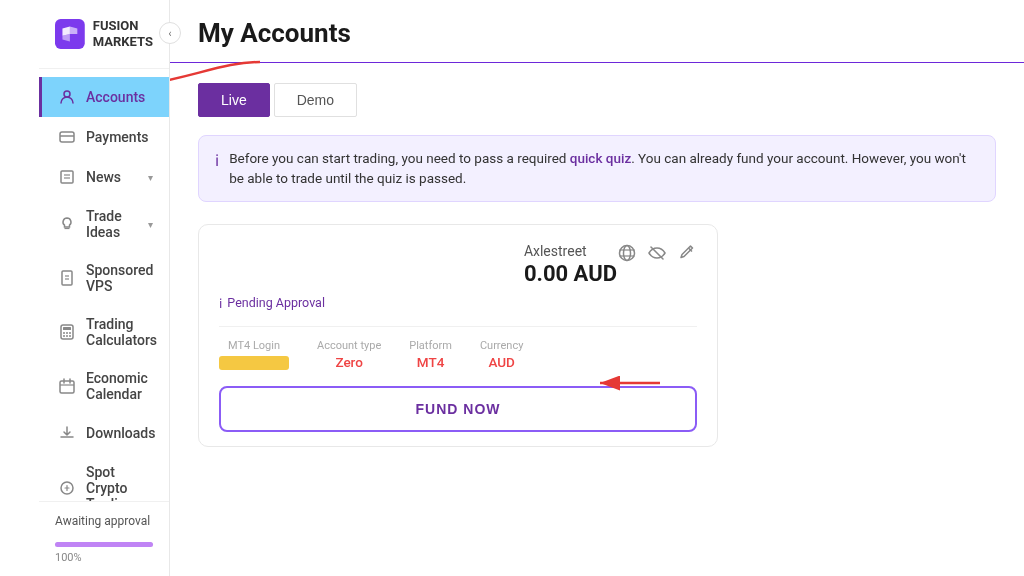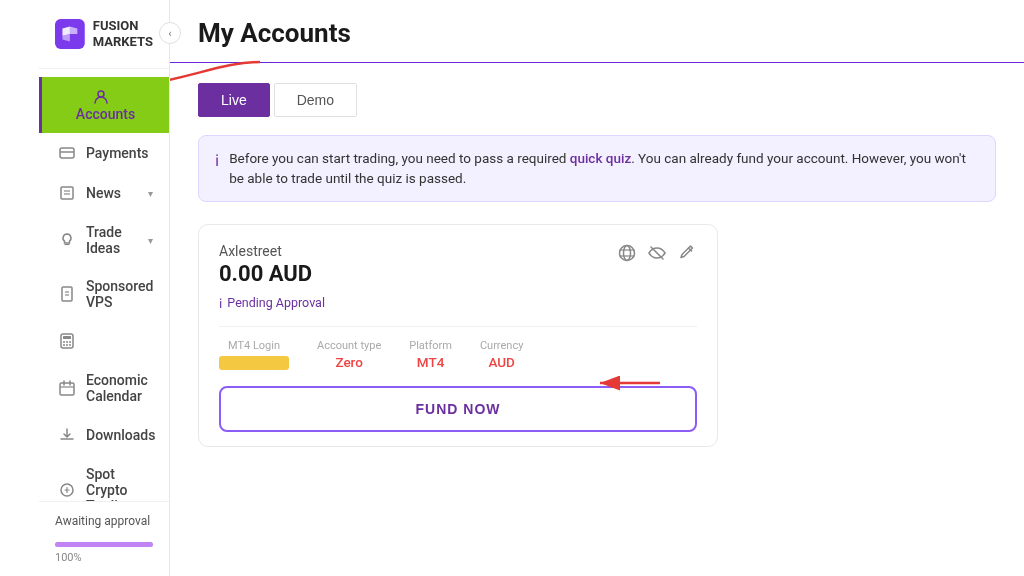--- a/index.html
+++ b/index.html
@@ -62,22 +62,21 @@
       cursor: pointer;
       color: #444;
       font-size: 14px;
       font-weight: 500;
       position: relative;
       border-left: 3px solid transparent;
     }
     .nav-item.active {
       color: #6b2fa0;
       border-left: 3px solid #6b2fa0;
-      background: #84cc16;
-      flex-direction: column;
+      background: #7dd3fc;
     }
     .nav-item .nav-icon {
       width: 18px;
       height: 18px;
       margin-right: 10px;
       display: flex;
       align-items: center;
       justify-content: center;
       flex-shrink: 0;
     }
@@ -184,21 +183,21 @@
     
     .account-card {
       border: 1px solid #e8e8e8;
       border-radius: 10px;
       padding: 18px 20px 14px;
       max-width: 520px;
     }
     .account-card-header {
       display: flex;
       align-items: flex-start;
-      justify-content: space-between;
+      justify-content: flex-end;
       margin-bottom: 4px;
     }
     .account-name {
       font-size: 14px;
       color: #555;
       margin-bottom: 2px;
     }
     .account-balance {
       font-size: 22px;
       font-weight: 700;
@@ -358,20 +357,21 @@
             <rect x="2" y="1" width="12" height="14" rx="2" stroke="#888" stroke-width="1.5"></rect>
             <rect x="4" y="3" width="8" height="3" rx="0.5" fill="#888"></rect>
             <circle cx="5" cy="9" r="1" fill="#888"></circle>
             <circle cx="8" cy="9" r="1" fill="#888"></circle>
             <circle cx="11" cy="9" r="1" fill="#888"></circle>
             <circle cx="5" cy="12" r="1" fill="#888"></circle>
             <circle cx="8" cy="12" r="1" fill="#888"></circle>
             <circle cx="11" cy="12" r="1" fill="#888"></circle>
           </svg>
       </span>
+      <span>Trading Calculators</span>
     </div>
 
     <div class="nav-item">
       <span class="nav-icon">
         <svg width="16" height="16" viewBox="0 0 16 16" fill="none">
             <rect x="1" y="3" width="14" height="12" rx="1.5" stroke="#888" stroke-width="1.5"></rect>
             <line x1="1" y1="7" x2="15" y2="7" stroke="#888" stroke-width="1.2"></line>
             <line x1="5" y1="1" x2="5" y2="5" stroke="#888" stroke-width="1.5" stroke-linecap="round"></line>
             <line x1="11" y1="1" x2="11" y2="5" stroke="#888" stroke-width="1.5" stroke-linecap="round"></line>
           </svg>

